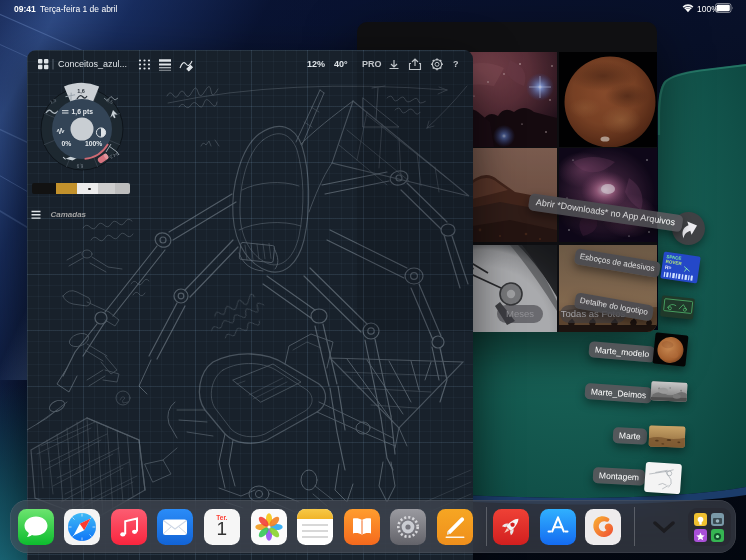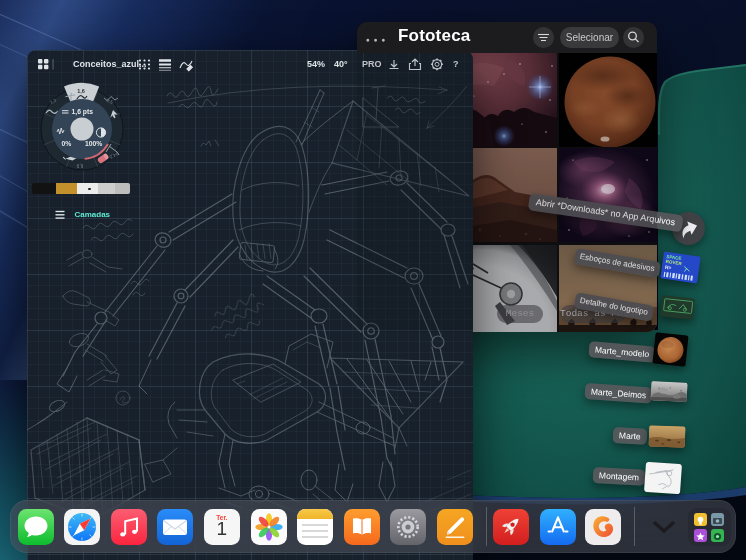--- a/index.html
+++ b/index.html
@@ -22,21 +22,21 @@
 #greensvg { position:absolute; left:0; top:0; }
 
 
 #foto { position:absolute; left:357px; top:22px; width:300px; height:310px; border-radius:10px; overflow:hidden; background:#101012; box-shadow:0 18px 50px rgba(0,0,0,0.55); }
 #fotohead { position:absolute; left:0; top:0; width:100%; height:31px; background:#1c1c1e; z-index:5; }
 #fotohead .dots { position:absolute; left:9px; top:12px; color:#9a9a9e; font-size:9px; letter-spacing:1px; }
 #fotohead h1 { position:absolute; left:41px; top:4px; color:#fff; font-size:17px; font-weight:bold; letter-spacing:0.2px; }
 .circbtn { position:absolute; top:5px; width:21px; height:21px; border-radius:50%; background:#333336; }
 #selbtn { position:absolute; top:5px; left:203px; width:59px; height:21px; border-radius:11px; background:#39393c; color:#c9c9cd; font-size:10px; text-align:center; line-height:21px; }
 .ph { position:absolute; overflow:hidden; background:#000; }
-.tabpill { position:absolute; border-radius:9px; background:rgba(70,70,75,0.58); color:#c6c6ca; font-size:9.5px; text-align:center; white-space:nowrap;font-family:Liberation Mono, monospace; }
+.tabpill { position:absolute; border-radius:9px; background:rgba(70,70,75,0.58); color:#c6c6ca; font-size:9.5px; text-align:center; white-space:nowrap; }
 
 
 #con { position:absolute; left:27px; top:50px; width:446px; height:510px; border-radius:9px 9px 0 0; overflow:hidden; background:#18212b; box-shadow:0 14px 45px rgba(0,0,0,0.6); }
 #congrid { position:absolute; inset:0;
  background:
   repeating-linear-gradient(to right, rgba(140,180,215,0.10) 0 1px, transparent 1px 56px),
   repeating-linear-gradient(to bottom, rgba(140,180,215,0.10) 0 1px, transparent 1px 56px),
   repeating-linear-gradient(to right, rgba(140,180,215,0.045) 0 1px, transparent 1px 11.2px),
   repeating-linear-gradient(to bottom, rgba(140,180,215,0.045) 0 1px, transparent 1px 11.2px);
 }
@@ -248,36 +248,20 @@
           <path d="M9 78 q1.2 -3 2.8 -3 q0.6 -1.6 1.6 -1.6 l0.6 1.6 q1.6 0.5 1.8 3 l-1 3 l-4.8 0 Z"></path>
           <path d="M30 77.5 q1.2 -3 2.8 -3 q0.6 -1.6 1.6 -1.6 l0.6 1.6 q1.6 0.5 1.8 3 l-1 3 l-4.8 0 Z"></path>
           <path d="M52 78 q1.2 -3 2.8 -3 q0.6 -1.6 1.6 -1.6 l0.6 1.6 q1.6 0.5 1.8 3 l-1 3 l-4.8 0 Z"></path>
           <path d="M71 77.5 q1.2 -3 2.8 -3 q0.6 -1.6 1.6 -1.6 l0.6 1.6 q1.6 0.5 1.8 3 l-1 3 l-4.8 0 Z"></path>
           <path d="M87 78 q1.2 -3 2.8 -3 l0.8 -1.2 l0.6 1.2 q1.6 0.5 1.8 3 l-1 3 l-4 0 Z"></path>
           <rect x="0" y="80" width="98" height="7"></rect>
         </g>
       </svg>
     </div>
     <div style="position:absolute;left:0;top:30px;width:300px;height:280px;background:rgba(8,8,12,0.15);z-index:4;"></div>
-    <div id="fotohead">
-      <div class="dots" style="font-size:6.5px;top:13.5px;color:#b8b8bc;">● ● ●</div>
-      <h1>Fototeca</h1>
-      <div class="circbtn" style="left:176px;"><svg width="21" height="21">
-            <g stroke="#d8d8dc" stroke-width="1.1">
-              <line x1="5" y1="7.5" x2="16" y2="7.5"></line>
-              <line x1="6.5" y1="10.5" x2="14.5" y2="10.5"></line>
-              <line x1="8" y1="13.5" x2="13" y2="13.5"></line>
-            </g>
-          </svg></div>
-      <div id="selbtn">Selecionar</div>
-      <div class="circbtn" style="left:266px;"><svg width="21" height="21">
-            <circle cx="9.5" cy="9" r="3.8" fill="none" stroke="#d8d8dc" stroke-width="1.3"></circle>
-            <line x1="12.4" y1="11.9" x2="15.5" y2="15" stroke="#d8d8dc" stroke-width="1.3"></line>
-          </svg></div>
-    </div>
     <div class="tabpill" style="left:140px; top:283px; width:46px; height:18px; line-height:18px; color:#aaaaae;">Meses</div>
     <div class="tabpill" style="left:203px; top:283px; width:66px; height:18px; line-height:18px;">Todas as Fotos</div>
   </div>
 
   <div id="con">
     <div id="congrid"></div>
     <svg id="sketch" width="446" height="510" style="position:absolute;left:0;top:0;">
       <g stroke="#b9c6d0" stroke-width="1" fill="none" opacity="0.36" stroke-linecap="round">
 
         <path d="M232,84 C252,70 268,76 275,96 C283,122 284,158 277,190 C271,214 257,226 241,221 C223,215 208,196 206,166 C204,136 214,98 232,84 Z" stroke-width="1.1" opacity="0.85"></path>
@@ -461,22 +445,22 @@
             <line x1="-5.9" y1="0" x2="-4" y2="0"></line>
               <line x1="4" y1="0" x2="5.9" y2="0"></line>
             <line x1="-4.2" y1="-4.2" x2="-2.8" y2="-2.8"></line>
               <line x1="2.8" y1="2.8" x2="4.2" y2="4.2"></line>
             <line x1="-4.2" y1="4.2" x2="-2.8" y2="2.8"></line>
               <line x1="2.8" y1="-2.8" x2="4.2" y2="-4.2"></line>
           </g>
           <circle r="2" fill="#18212b" stroke="#dfe4e8" stroke-width="1"></circle>
         </g>
       </svg>
-      <span class="t" style="left:46px; top:9px; font-weight:bold;">Conceitos_azul...</span>
-      <span class="t" style="left:280px; top:9px; font-weight:bold;">54%</span>
+      <span class="t" style="left:31px; top:9px; font-weight:normal;">Conceitos_azul...</span>
+      <span class="t" style="left:280px; top:9px; font-weight:bold;">12%</span>
       <span class="t" style="left:307px; top:9px; font-weight:bold;">40°</span>
       <span class="t" style="left:335px; top:9px; font-weight:bold;text-align:center;">PRO</span>
       <span class="t" style="left:426px; top:9px; font-weight:bold;">?</span>
     </div>
     <svg id="wheel" width="160" height="180" style="position:absolute;left:0;top:0;">
       <g transform="translate(55,79)">
 
         <circle r="41" fill="#1e2831" opacity="0.97"></circle>
         <circle r="41" fill="none" stroke="#0e141a" stroke-width="1"></circle>
         <g stroke="#353f49" stroke-width="1">
@@ -533,21 +517,21 @@
       </g>
     </svg>
     <div id="colorbar" style="position:absolute;left:5px;top:133px;width:98px;height:11px;border-radius:2px;overflow:hidden;">
       <div style="position:absolute;left:0;top:0;width:24px;height:11px;background:#121212;"></div>
       <div style="position:absolute;left:24px;top:0;width:21px;height:11px;background:#c2912c;"></div>
       <div style="position:absolute;left:45px;top:0;width:21px;height:11px;background:#ececec;"></div>
       <div style="position:absolute;left:66px;top:0;width:17px;height:11px;background:#cdcdcd;"></div>
       <div style="position:absolute;left:83px;top:0;width:15px;height:11px;background:#bdbdbd;"></div>
       <div style="position:absolute;left:56px;top:4.5px;width:2.5px;height:2.5px;border-radius:50%;background:#222;"></div>
     </div>
-    <div id="camadas" style="position:absolute;left:28px;top:155px;color:#5eead4;">
+    <div id="camadas" style="position:absolute;left:4px;top:155px;color:#a3a3a3;font-style:italic;">
       <svg width="10" height="10" style="vertical-align:middle;">
           <g stroke="#dfe4e8" stroke-width="1.4">
             <line x1="0.5" y1="1.5" x2="9.5" y2="1.5"></line>
             <line x1="0.5" y1="4.8" x2="9.5" y2="4.8"></line>
             <line x1="0.5" y1="8.1" x2="9.5" y2="8.1"></line>
           </g>
         </svg>
       <span style="font-size:8px;font-weight:bold;margin-left:5px;vertical-align:middle;">Camadas</span>
     </div>
   </div>
@@ -814,13 +798,30 @@
       <div style="position:absolute;left:6px;top:21px;width:13px;height:13px;border-radius:3px;background:#a94fd8;"><svg width="13" height="13">
             <path d="M6.5 2.5 L7.7 5.3 L10.7 5.5 L8.4 7.4 L9.2 10.3 L6.5 8.7 L3.8 10.3 L4.6 7.4 L2.3 5.5 L5.3 5.3 Z" fill="#fff"></path>
           </svg></div>
       <div style="position:absolute;left:23px;top:21px;width:13px;height:13px;border-radius:3px;background:#35b552;"><svg width="13" height="13">
             <circle cx="6.5" cy="6.5" r="3.6" fill="#14532d"></circle>
             <circle cx="6.5" cy="6.5" r="1.6" fill="#8ef0a8"></circle>
           </svg></div>
     </div>
   </div>
 
+  <div id="sbar">
+    <span style="position:absolute;left:14px;top:4px;font-weight:bold;">09:41</span>
+    <span style="position:absolute;left:40px;top:4px;">Terça-feira 1 de abril</span>
+    <svg width="14" height="11" style="position:absolute;left:681px;top:3px;">
+      <g fill="#fff">
+          <path d="M7 9.2 L4.6 6.6 A3.6 3.6 0 0 1 9.4 6.6 Z"></path>
+          <path d="M3.2 5.2 A5.6 5.6 0 0 1 10.8 5.2 L9.6 6.4 A4 4 0 0 0 4.4 6.4 Z" opacity="0.95"></path>
+          <path d="M1.6 3.5 A7.8 7.8 0 0 1 12.4 3.5 L11.2 4.7 A6.2 6.2 0 0 0 2.8 4.7 Z" opacity="0.95"></path>
+        </g>
+    </svg>
+    <span style="position:absolute;left:697px;top:4px;">100%</span>
+    <svg width="20" height="11" style="position:absolute;left:715px;top:3px;">
+      <rect x="0.5" y="0.5" width="15.5" height="9" rx="2.2" fill="none" stroke="#fff" opacity="0.5"></rect>
+      <rect x="1.8" y="1.8" width="13" height="6.4" rx="1.1" fill="#fff"></rect>
+      <path d="M17.2 3.6 A 1.9 1.9 0 0 1 17.2 6.4 Z" fill="#fff" opacity="0.5"></path>
+    </svg>
+  </div>
 </div>
 
 </body></html>

